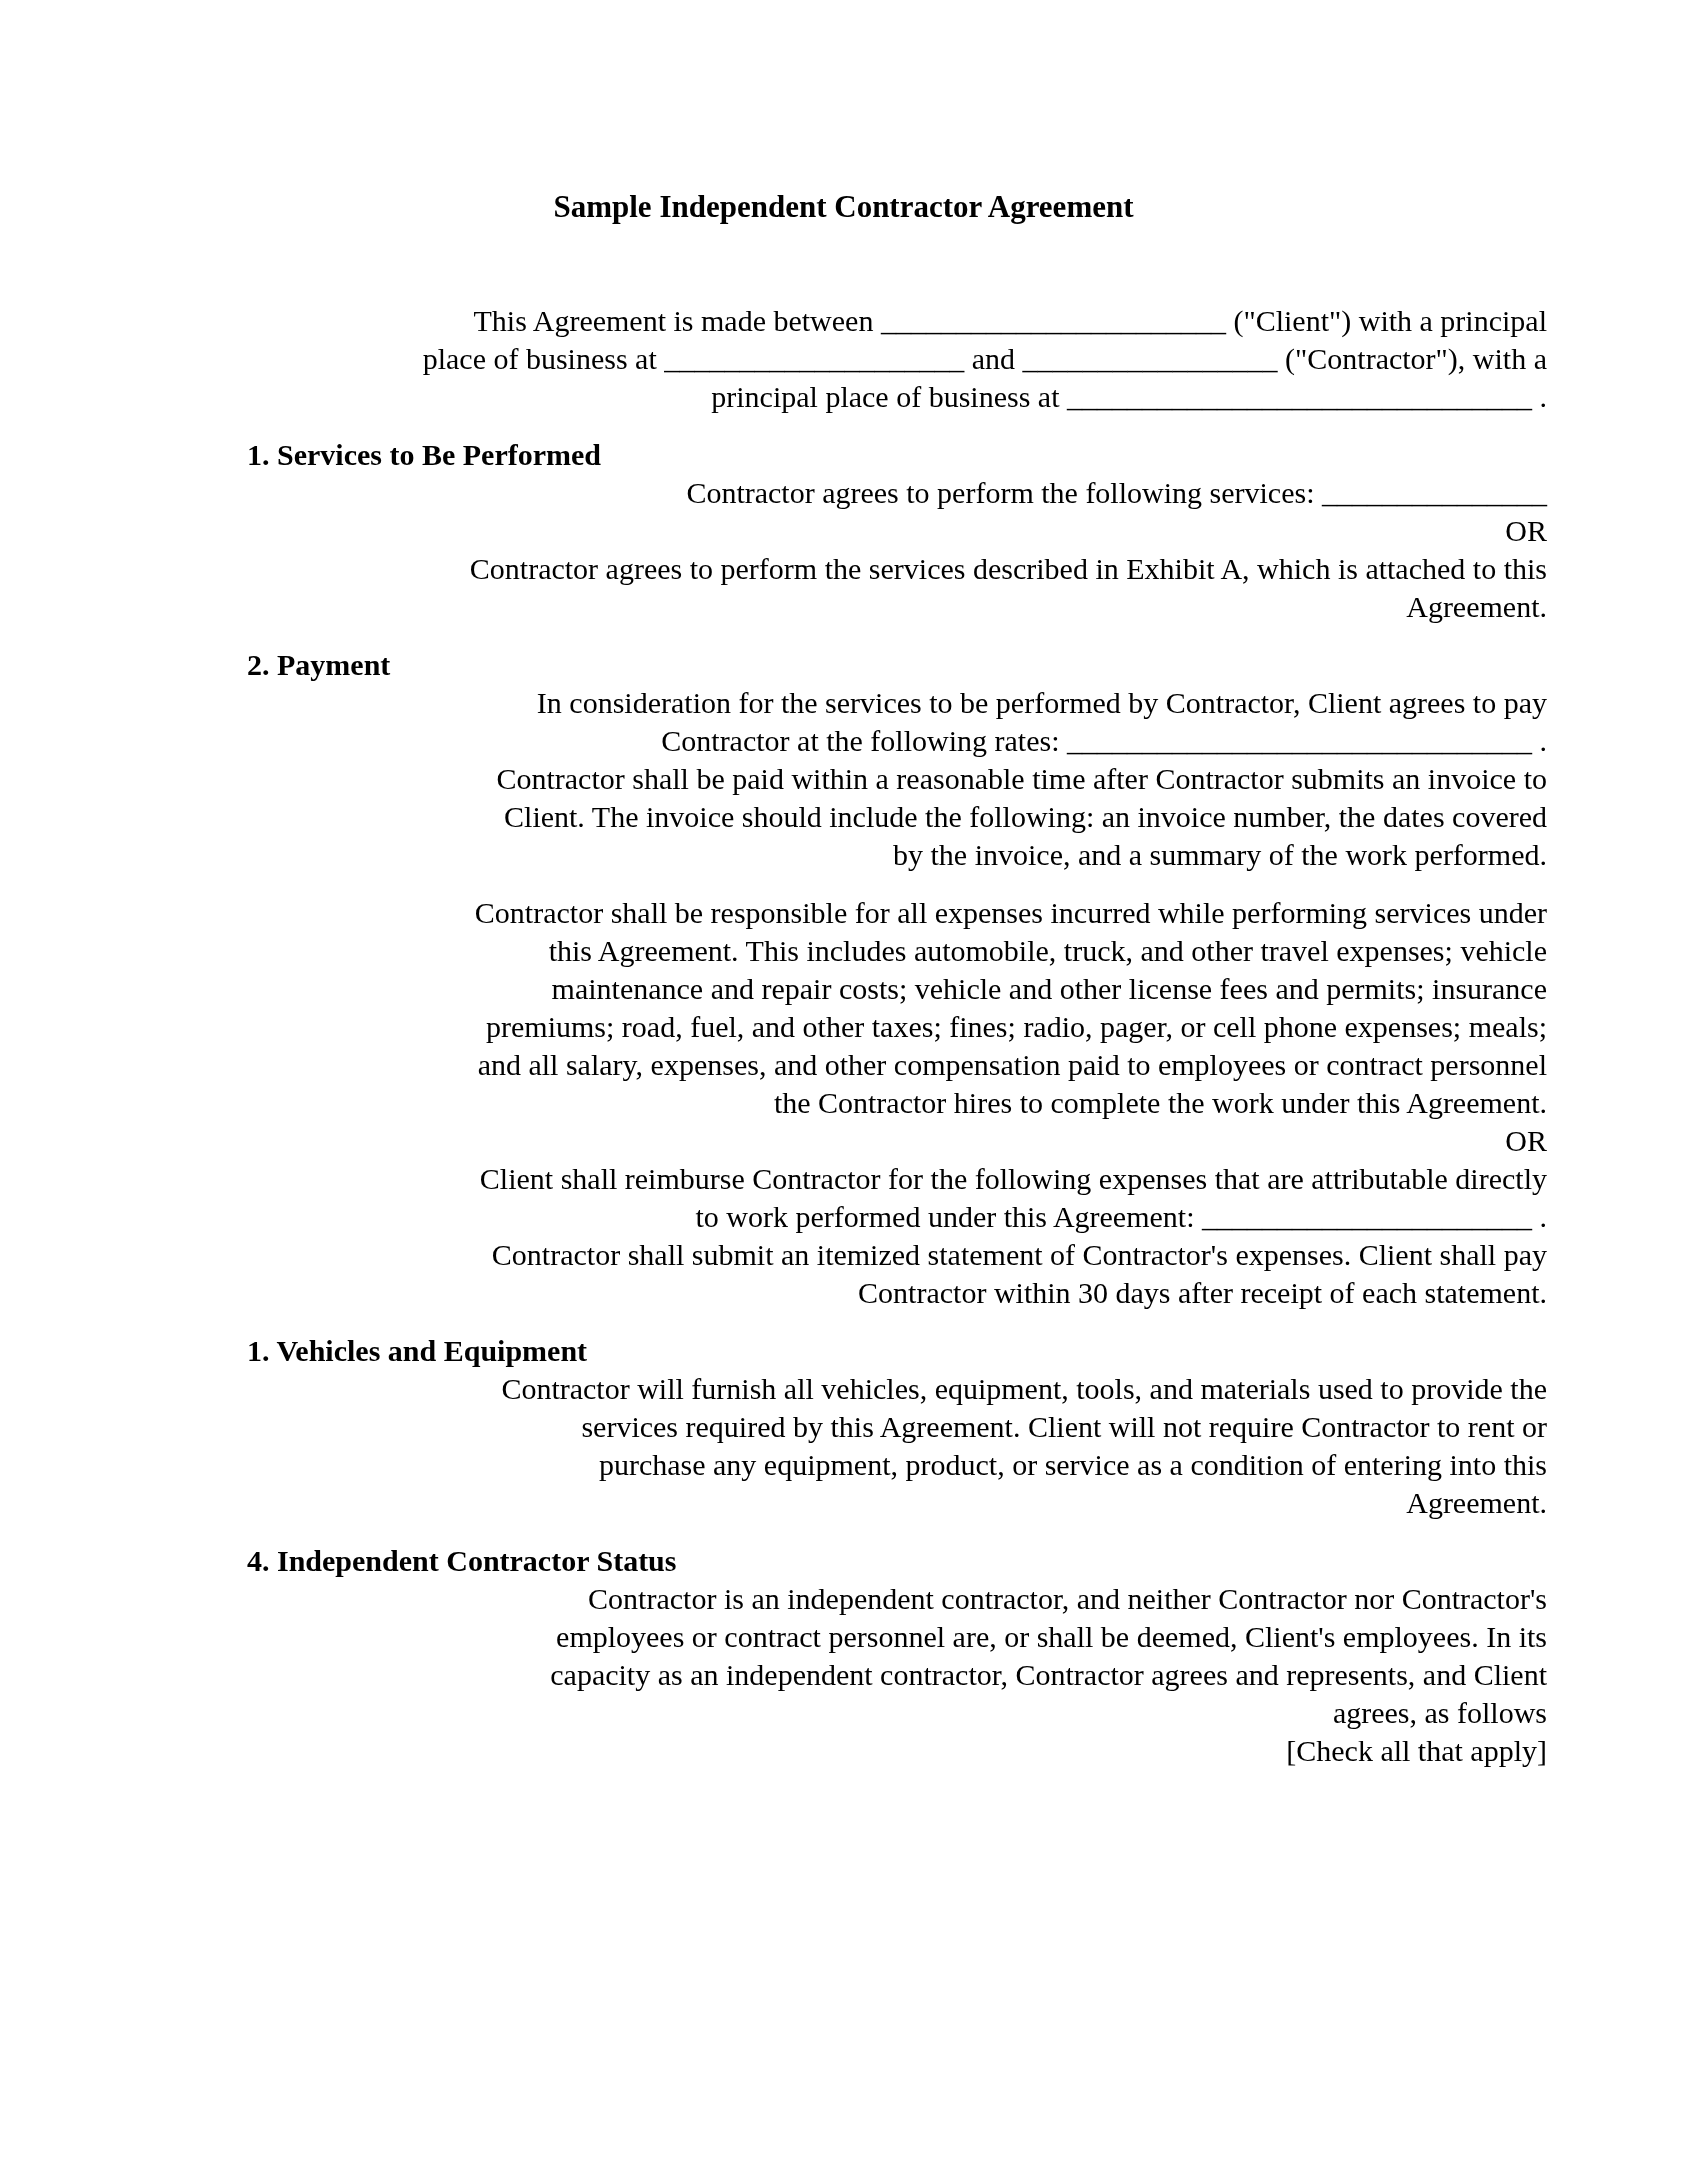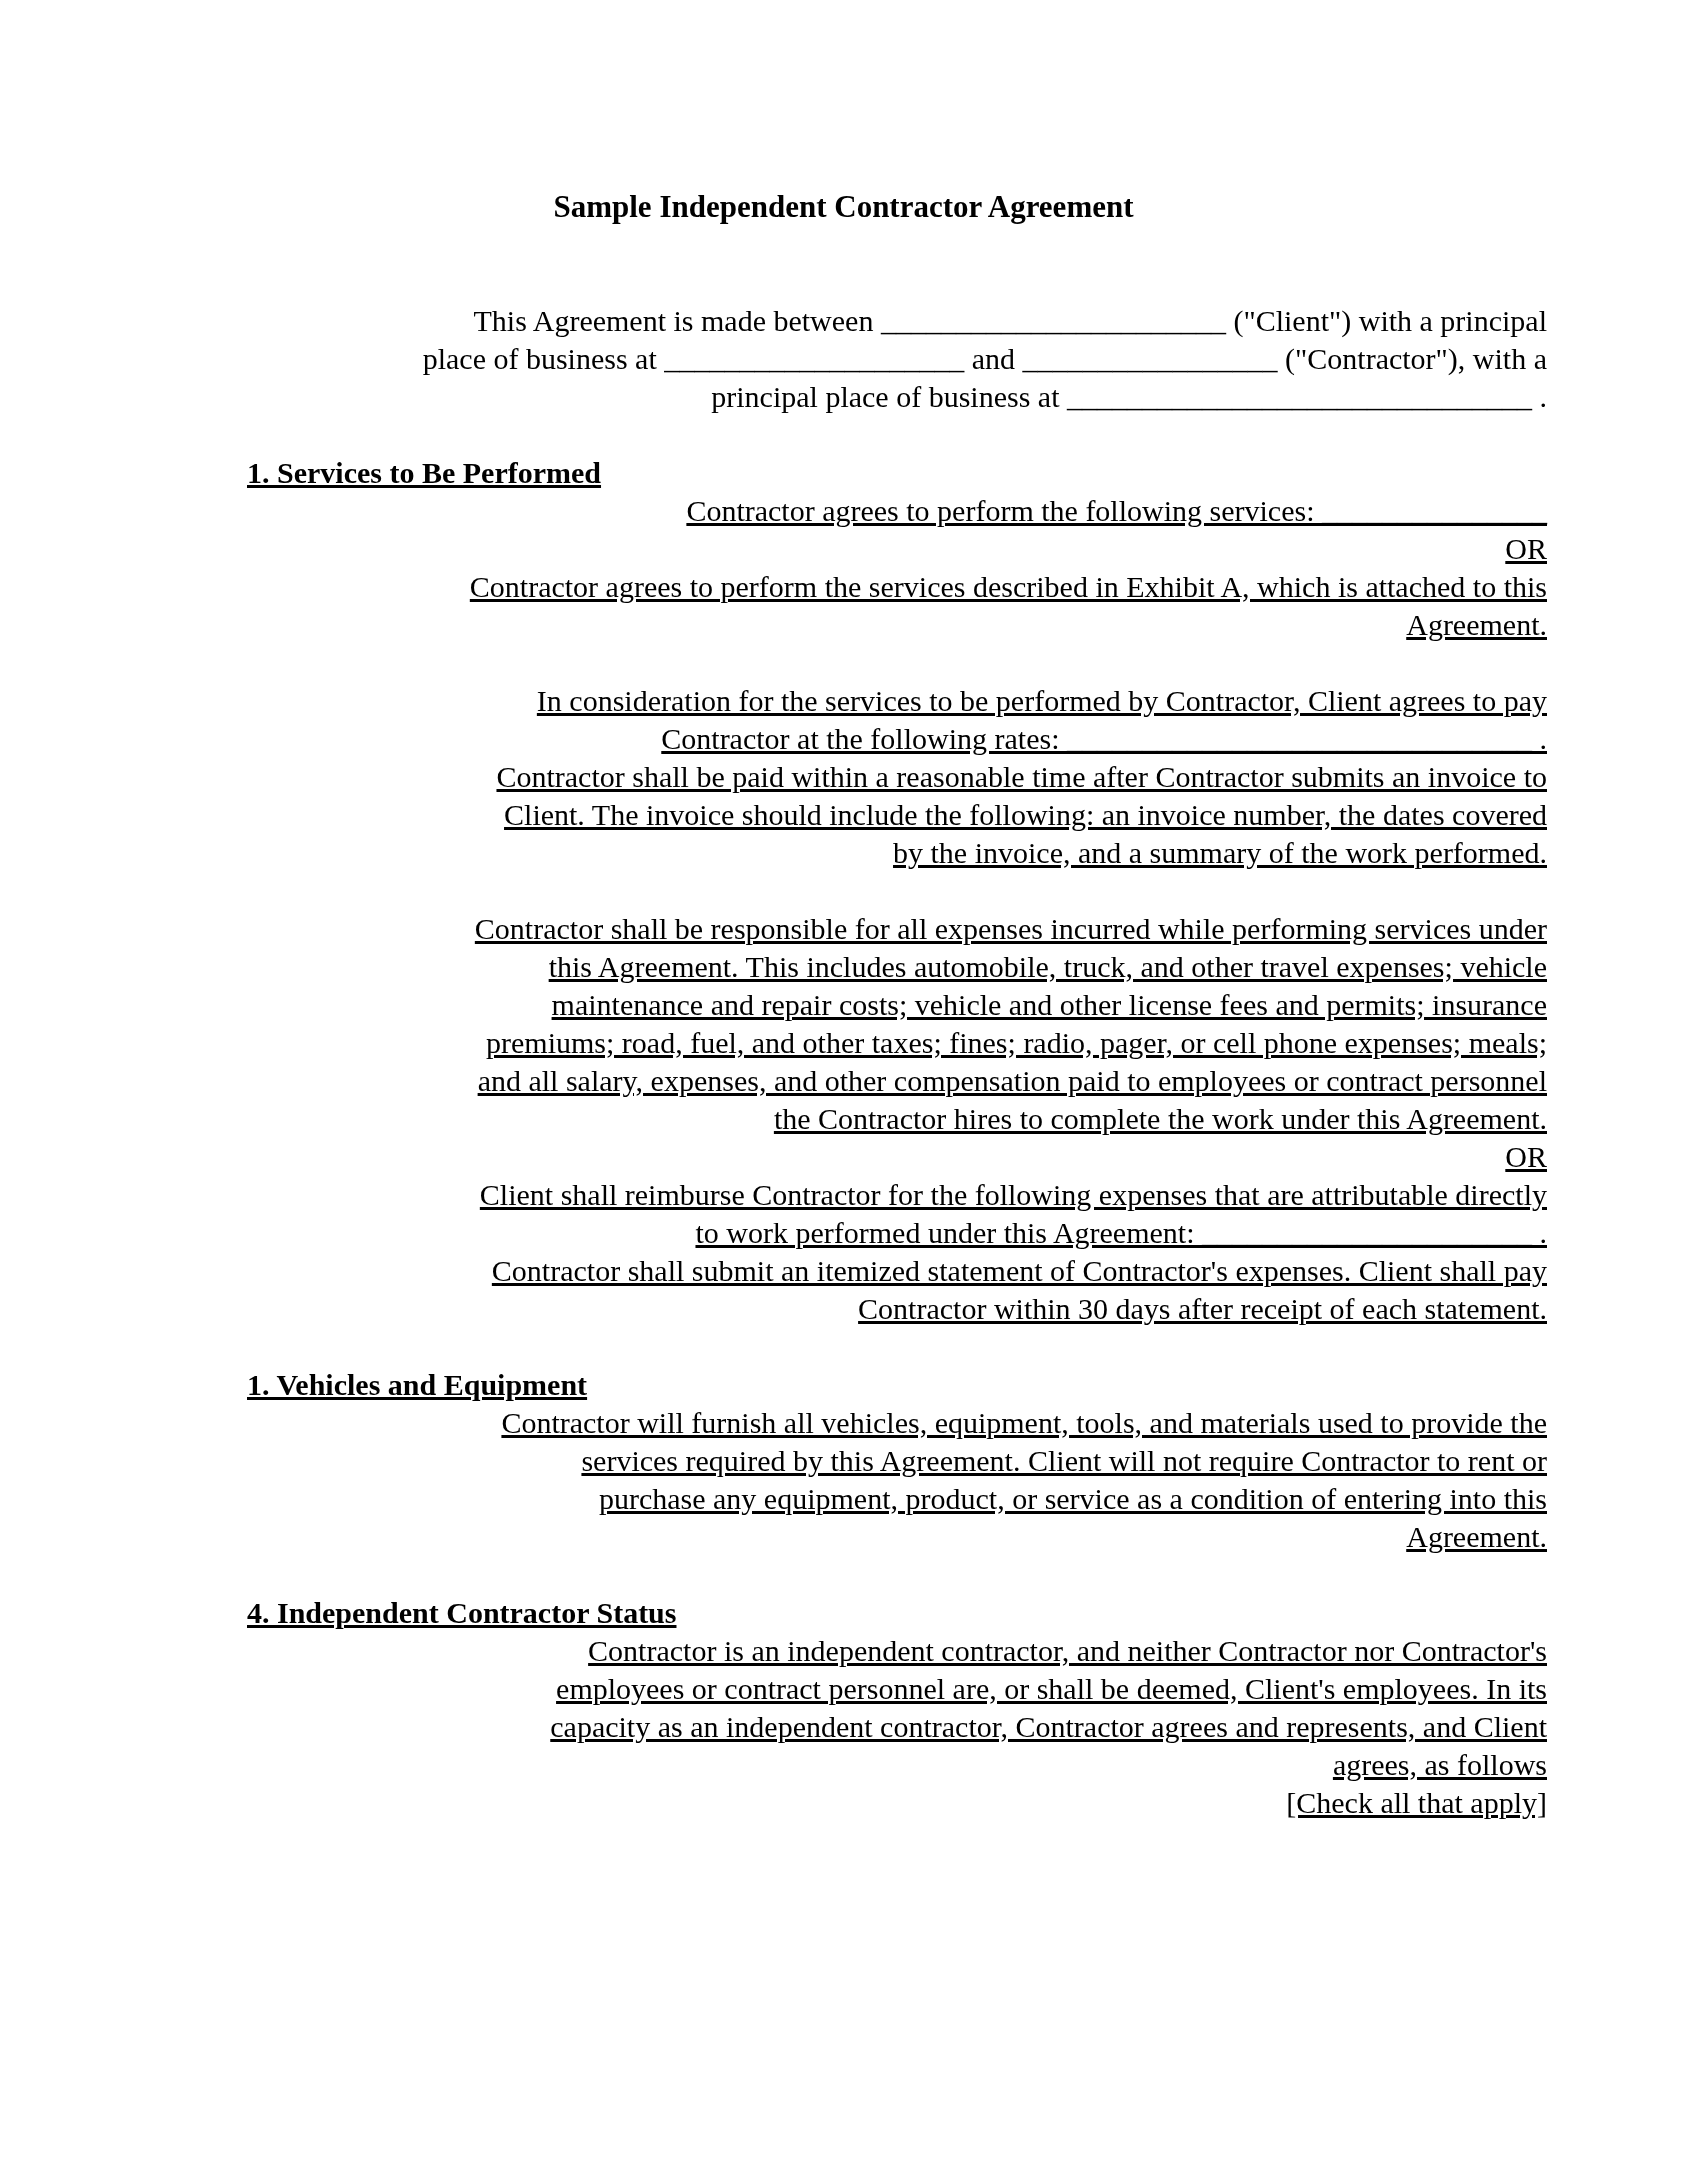--- a/index.html
+++ b/index.html
@@ -32,22 +32,21 @@
     white-space: pre-wrap;
   }
   .para {
     margin: 0;
     font-size: 30px;
     line-height: 38px;
     white-space: pre-wrap;
     text-align: right;
   }
   .sec {
-    margin-top: 38px;
-    text-decoration: underline;
+    margin-top: 20px;
   }
   .heading {
     margin: 0;
     font-size: 30px;
     font-weight: bold;
     line-height: 38px;
     white-space: pre-wrap;
   }
 </style>
 </head>
@@ -63,20 +62,21 @@
 
   <section class="sec">
     <h2 class="heading">1. Services to Be Performed</h2>
     <p class="para">Contractor agrees to perform the following services: _______________
 OR
 Contractor agrees to perform the services described in Exhibit A, which is attached to this
 Agreement.</p>
   </section>
 
   <section class="sec">
+    <h2 class="heading">2. Payment</h2>
     <p class="para">In consideration for the services to be performed by Contractor, Client agrees to pay
 Contractor at the following rates: _______________________________ .
 Contractor shall be paid within a reasonable time after Contractor submits an invoice to
 Client. The invoice should include the following: an invoice number, the dates covered
 by the invoice, and a summary of the work performed.</p>
   </section>
 
   <section class="sec">
     <p class="para">Contractor shall be responsible for all expenses incurred while performing services under
 this Agreement. This includes automobile, truck, and other travel expenses; vehicle

